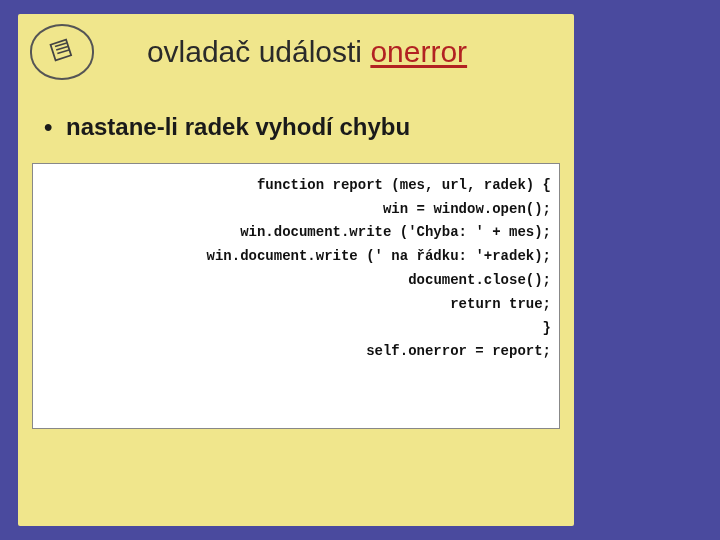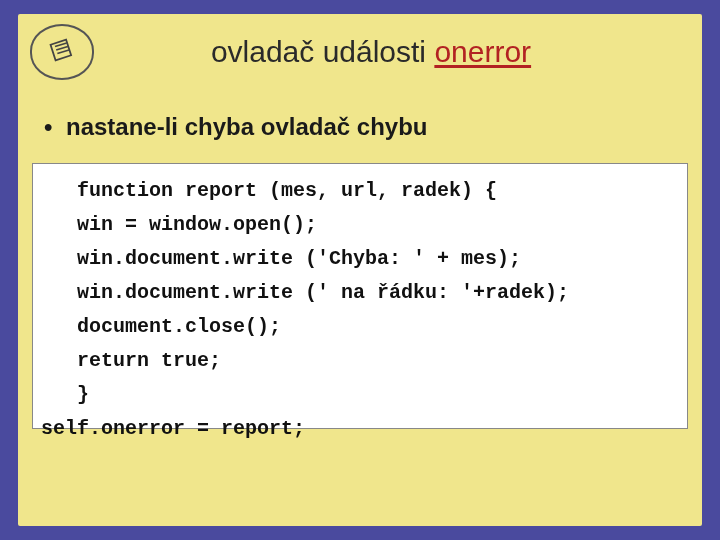--- a/index.html
+++ b/index.html
@@ -6,21 +6,21 @@
   html, body { width: 720px; height: 540px; overflow: hidden; }
   body {
     background: #4a4a9e;
     font-family: Arial, Helvetica, sans-serif;
     position: relative;
   }
   .slide {
     position: absolute;
     left: 18px;
     top: 14px;
-    width: 684px;
+    width: 556px;
     height: 512px;
     background: #f0e68c;
     border-radius: 2px;
     padding: 0;
   }
   .header {
     display: flex;
     align-items: center;
     padding: 10px 12px 8px 12px;
   }
@@ -76,25 +76,26 @@
   }
   .codebox {
     margin: 10px 14px 0 14px;
     background: #ffffff;
     border: 1px solid #888;
     padding: 10px 8px 10px 8px;
     height: 266px;
   }
   .codebox pre {
     font-family: "Courier New", monospace;
-    font-size: 20px;
+    font-size: 14px;
     font-weight: 700;
     line-height: 1.7;
     white-space: pre;
     color: #111;
+    text-align: right;
   }
 </style>
 </head>
 <body>
 
 <div class="slide">
 
   <div class="header">
     <div class="logo">
       <span>
@@ -108,21 +109,21 @@
     </div>
     <div class="title-wrap">
       <h1 class="title">
         <span>ovladač události </span><span class="kw">onerror</span>
       </h1>
     </div>
   </div>
 
   <div class="content">
     <ul class="bullets">
-      <li>nastane-li chyba ovladač chybu</li>
+      <li>nastane-li radek vyhodí chybu</li>
     </ul>
   </div>
 
   <div class="codebox">
     <pre>   function report (mes, url, radek) {
    win = window.open();
    win.document.write ('Chyba: ' + mes);
    win.document.write (' na řádku: '+radek);
    document.close();
    return true;

